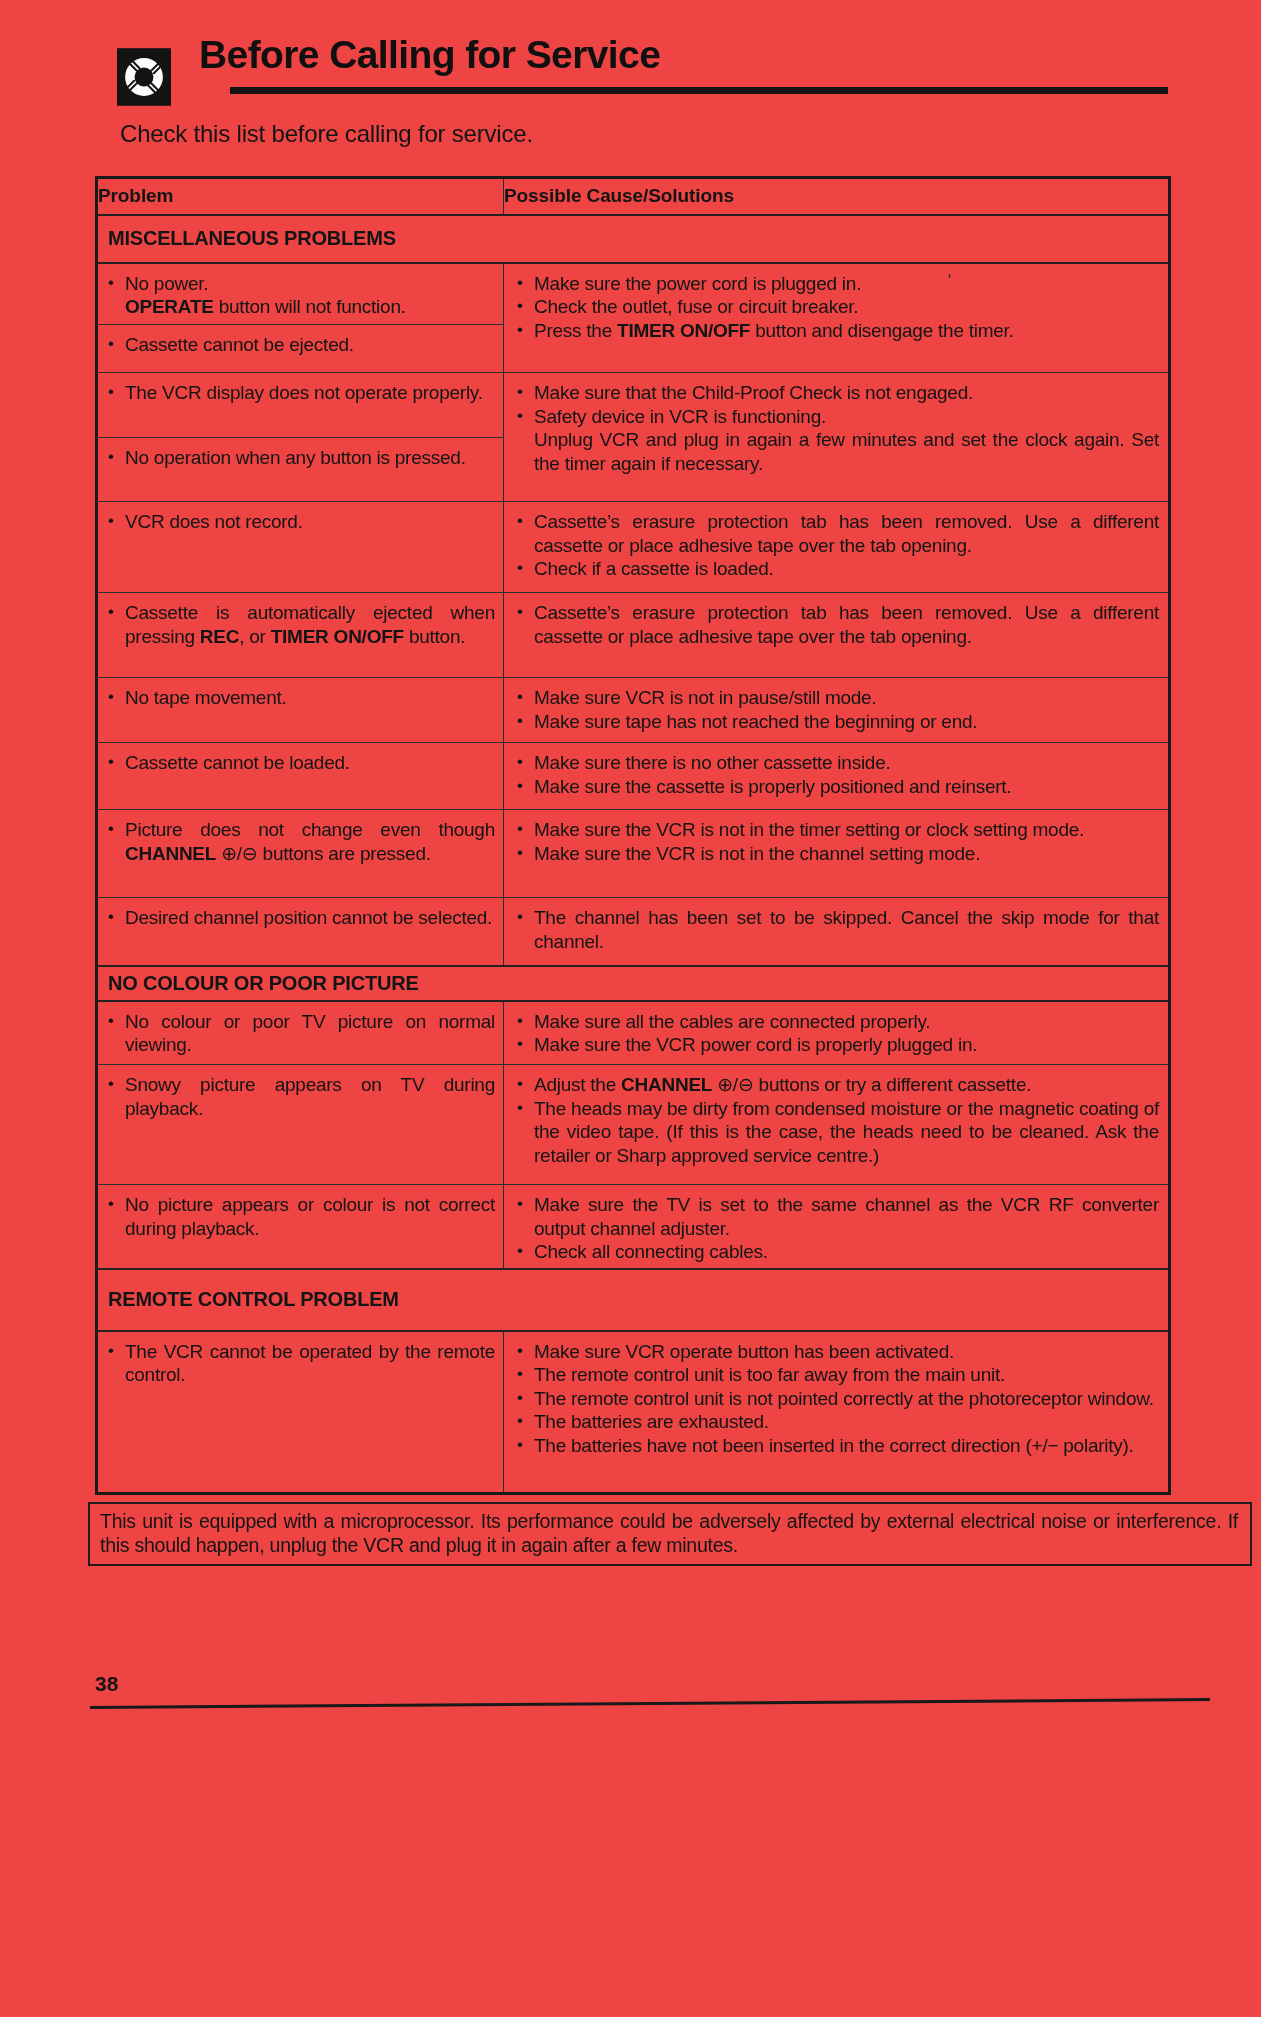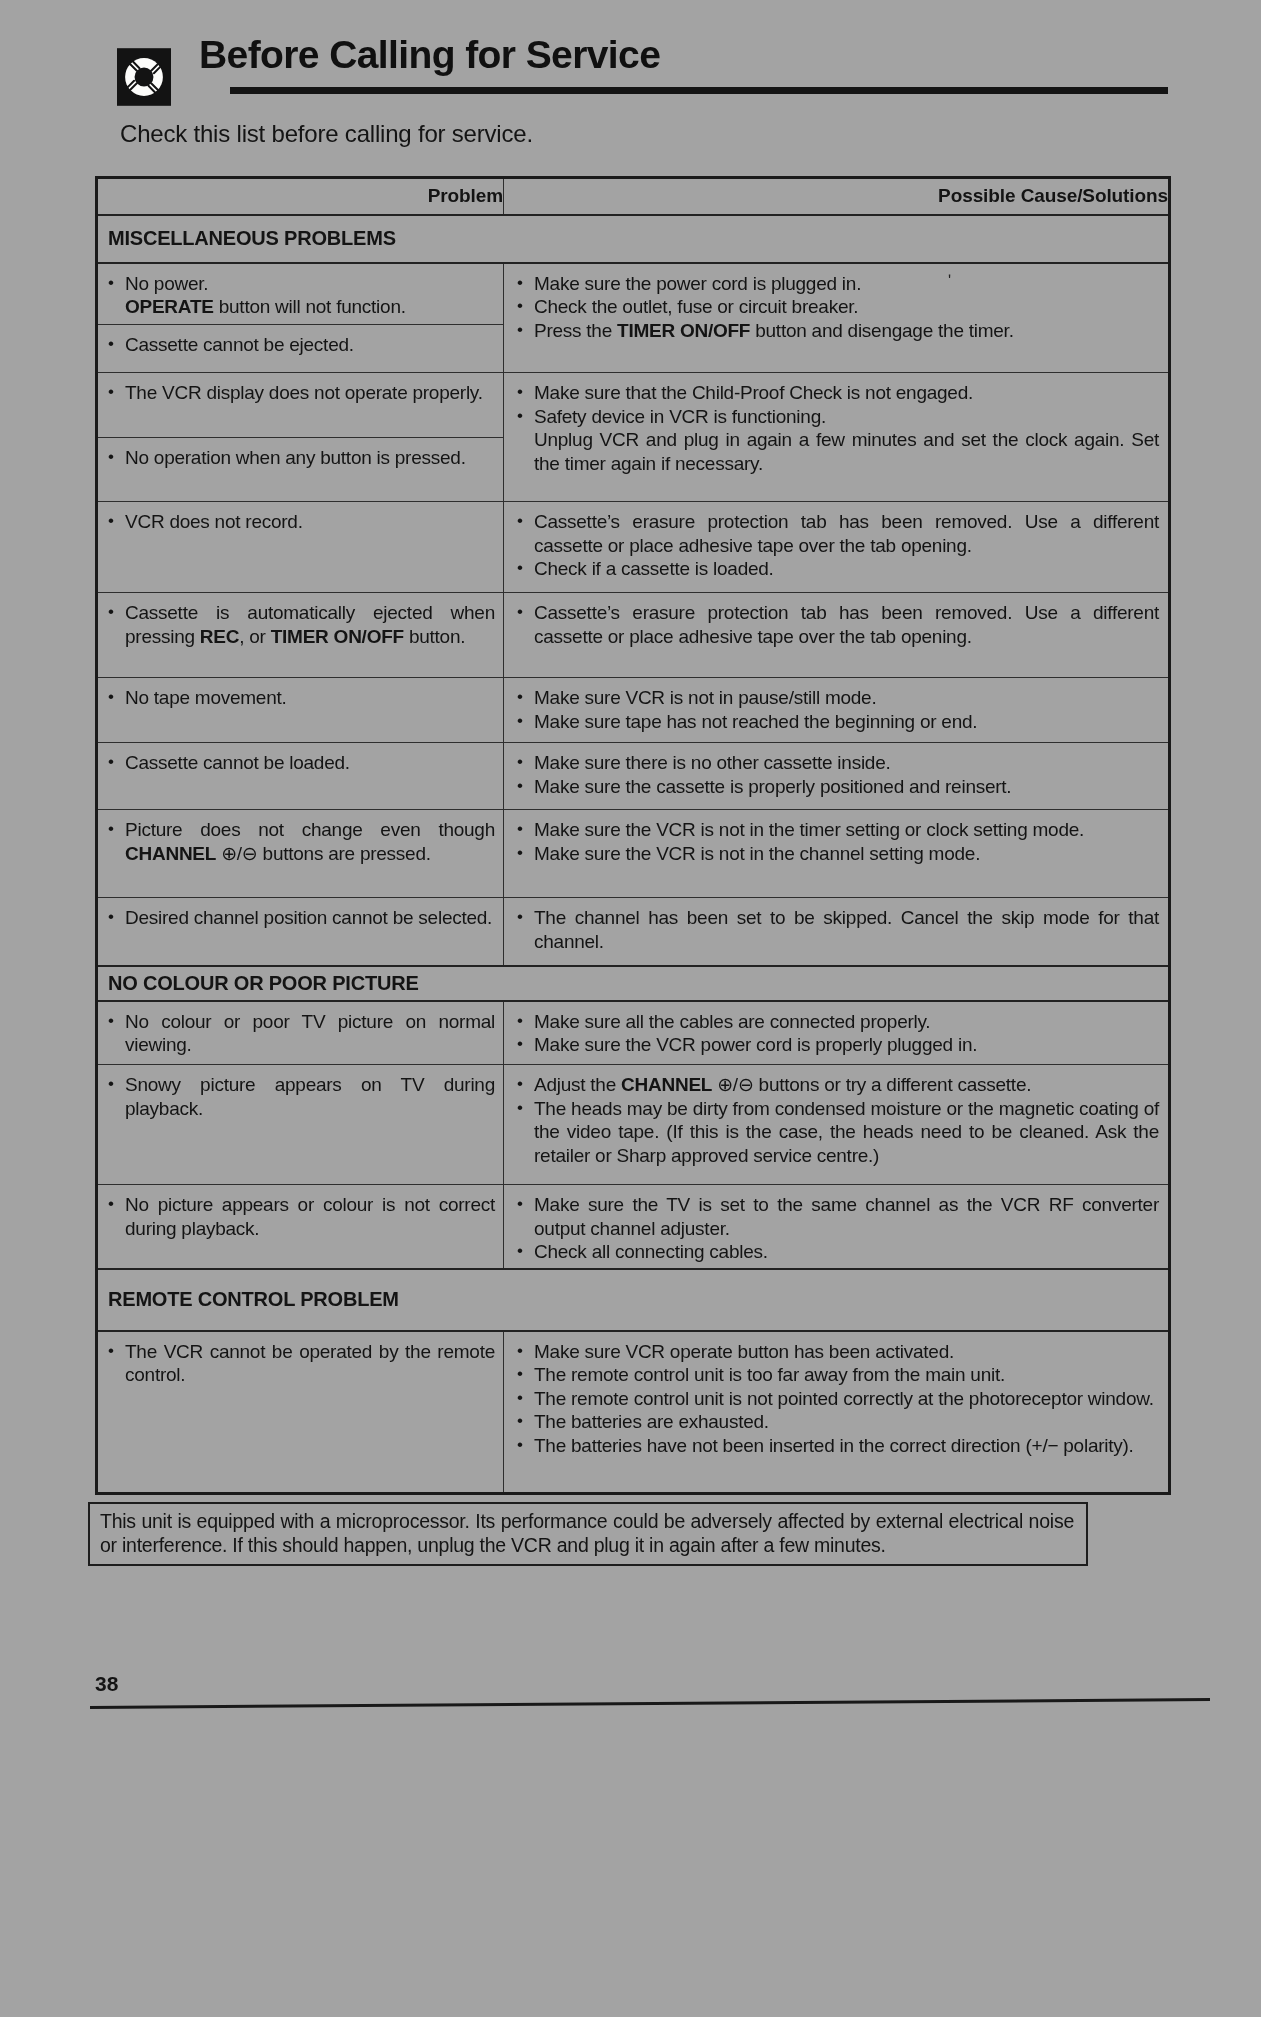--- a/index.html
+++ b/index.html
@@ -1,59 +1,59 @@
 <!DOCTYPE html>
 <html><head>
 <meta charset="utf-8">
 <style>
   * { box-sizing: border-box; }
   html,body { margin:0; padding:0; background:#d9d9d9; }
   .page {
     position:relative; width:1261px; height:2017px; margin:0 auto;
-    background:#a3a3a3; color:#141414; overflow:hidden;
+    background:#ef4444; color:#141414; overflow:hidden;
     font-family:"Liberation Sans","DejaVu Sans",sans-serif;
   }
   
   .iconbox { position:absolute; left:117px; top:48px; width:54px; height:58px; }
   .iconbox svg { display:block; width:100%; height:100%; }
   h1.title {
     position:absolute; left:199px; top:33px; margin:0;
     font-size:39px; font-weight:700; letter-spacing:-0.6px; color:#101010;
   }
   .trule { position:absolute; left:230px; top:87px; width:938px; height:7px; background:#141414; }
   .intro { position:absolute; left:120px; top:120px; margin:0; font-size:24px; letter-spacing:-0.2px; }
 
   
   table.tbl {
     position:absolute; left:95px; top:176px; width:1073px;
     border-collapse:collapse; table-layout:fixed;
     border:3px solid #1a1a1a;
   }
   .tbl th, .tbl td { border:1.6px solid #2e2e2e; }
   th.colh {
-    height:37px; font-size:19px; font-weight:700; text-align:right;
+    height:37px; font-size:19px; font-weight:700; text-align:left;
     vertical-align:middle; letter-spacing:-0.1px; padding:0;
   }
   tr.sect td {
     font-size:20px; font-weight:700; letter-spacing:-0.2px;
     padding:0 12px 0 10px; vertical-align:middle;
     border-top:2.2px solid #222; border-bottom:2.2px solid #222;
   }
   td.p, td.s {
     vertical-align:top; font-size:19px; line-height:23.5px; letter-spacing:-0.25px;
   }
   td.p { padding:8px 8px 4px 10px; }
   td.s { padding:8px 9px 4px 13px; }
   .li { position:relative; padding-left:17px; text-align:justify; }
   .li .blt { position:absolute; left:0; top:-1px; font-size:17px; }
   b { font-weight:700;margin-top:28px; }
 
   
   .notebox {
-    position:absolute; left:88px; top:1502px; width:1000px;
+    position:absolute; left:88px; top:1502px; width:1164px;
     border:2.5px solid #1d1d1d; padding:5px 12px 7px 10px;
     font-size:19.5px; line-height:24px; letter-spacing:-0.25px; text-align:justify;
   }
   .notebox p { margin:0; }
   .pnum { position:absolute; left:95px; top:1672px; font-size:21px; font-weight:700; }
   .brule { position:absolute; left:90px; top:1702px; width:1120px; height:3px; background:#191919; transform:rotate(-0.4deg); }
   .artifact { position:absolute; left:948px; top:272px; font-size:16px; color:#222; }
 </style>
 </head>
 <body>

